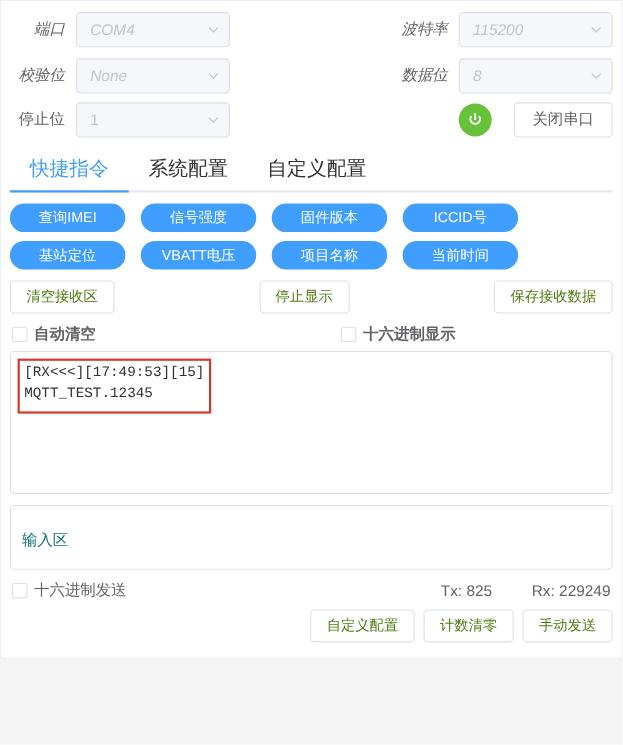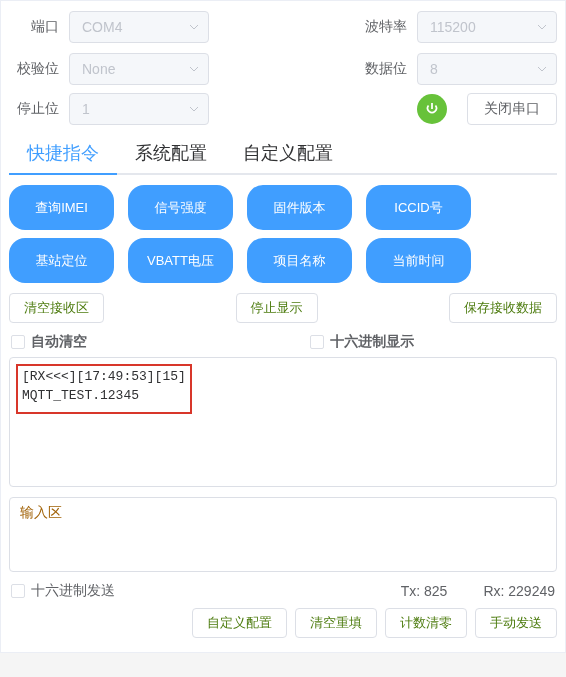--- a/index.html
+++ b/index.html
@@ -15,20 +15,21 @@
     border: 1px solid #ebeef5;
     box-shadow: 0 2px 4px rgba(0,0,0,0.04);
     padding: 10px 8px 14px 8px;
   }
   .cfg-grid {
     display: grid;
     grid-template-columns: 60px 140px 1fr 60px 140px;
     row-gap: 10px;
     align-items: center;
     margin-bottom: 8px;
+    font-style: italic;
   }
   .lbl { text-align: right; padding-right: 10px; font-size: 14px; color:#606266; }
   .sel {
     position: relative;
     height: 32px;
     border: 1px solid #dcdfe6;
     border-radius: 4px;
     background: #f5f7fa;
     display: flex;
     align-items: center;
@@ -60,21 +61,21 @@
   .tabs { display:flex; border-bottom:2px solid #e4e7ed; margin: 6px 0 10px 0; }
   .tab {
     padding: 8px 18px; cursor:pointer; font-size:18px; color:#303133;
     border-bottom: 2px solid transparent; margin-bottom:-2px;
   }
   .tab.active { color:#409eff; border-bottom-color:#409eff; }
   .cmd-rows { display:flex; flex-direction:column; gap:8px; margin-bottom:10px; }
   .cmd-row { display:flex; gap:14px; }
   .cmd-btn {
     flex: 0 0 105px;
-    height: 45px;
+    height: 26px;
     border-radius: 16px;
     background:#409eff; color:#fff; border:none; cursor:pointer;
     font-size:13px;
   }
   .action-row { display:flex; gap:10px; align-items:center; margin-bottom:10px; }
   .flex-spacer { flex:1; }
   .outline-btn {
     height: 30px; padding:0 14px; border:1px solid #dcdfe6; background:#fff;
     border-radius:4px; color:#4d7c0f; cursor:pointer; font-size:13px;
   }
@@ -87,22 +88,22 @@
   }
   .output-box {
     border:1px solid #dcdfe6; border-radius:4px; height:130px;
     padding:6px; overflow:auto; font-family: "Courier New", monospace;
     font-size:13px; color:#303133; margin-bottom:10px; line-height:1.45;
   }
   .annot-box {
     border:2px solid #d8362a; padding:2px 4px 6px 4px; display:inline-block;
   }
   .input-box {
-    border:1px solid #dcdfe6; border-radius:4px; height:75px;
-    padding:6px 10px; color:#a16207; font-size:14px; margin-bottom:10px;
+    border:1px solid #dcdfe6; border-radius:4px; height:59px;
+    padding:22px 10px; color:#0f766e; font-size:14px; margin-bottom:10px;
     cursor:text;
   }
   .send-opts-row { display:flex; align-items:center; padding: 0 2px 8px 2px; }
   .stats { display:flex; gap:36px; color:#606266; font-size:14px; }
   .btn-row { display:flex; gap:8px; justify-content:flex-end; }
 </style>
 </head>
 <body>
 
 <div class="panel">
@@ -227,18 +228,17 @@
     </label>
     <div class="flex-spacer"></div>
     <div class="stats">
       <span><span>Tx:</span> <span>825</span></span>
       <span><span>Rx:</span> <span>229249</span></span>
     </div>
   </div>
 
   <div class="btn-row">
     <button class="outline-btn">自定义配置</button>
-    <button class="outline-btn">清空重填</button>
     <button class="outline-btn">计数清零</button>
     <button class="outline-btn">手动发送</button>
   </div>
 
 </div>
 
 </body></html>

